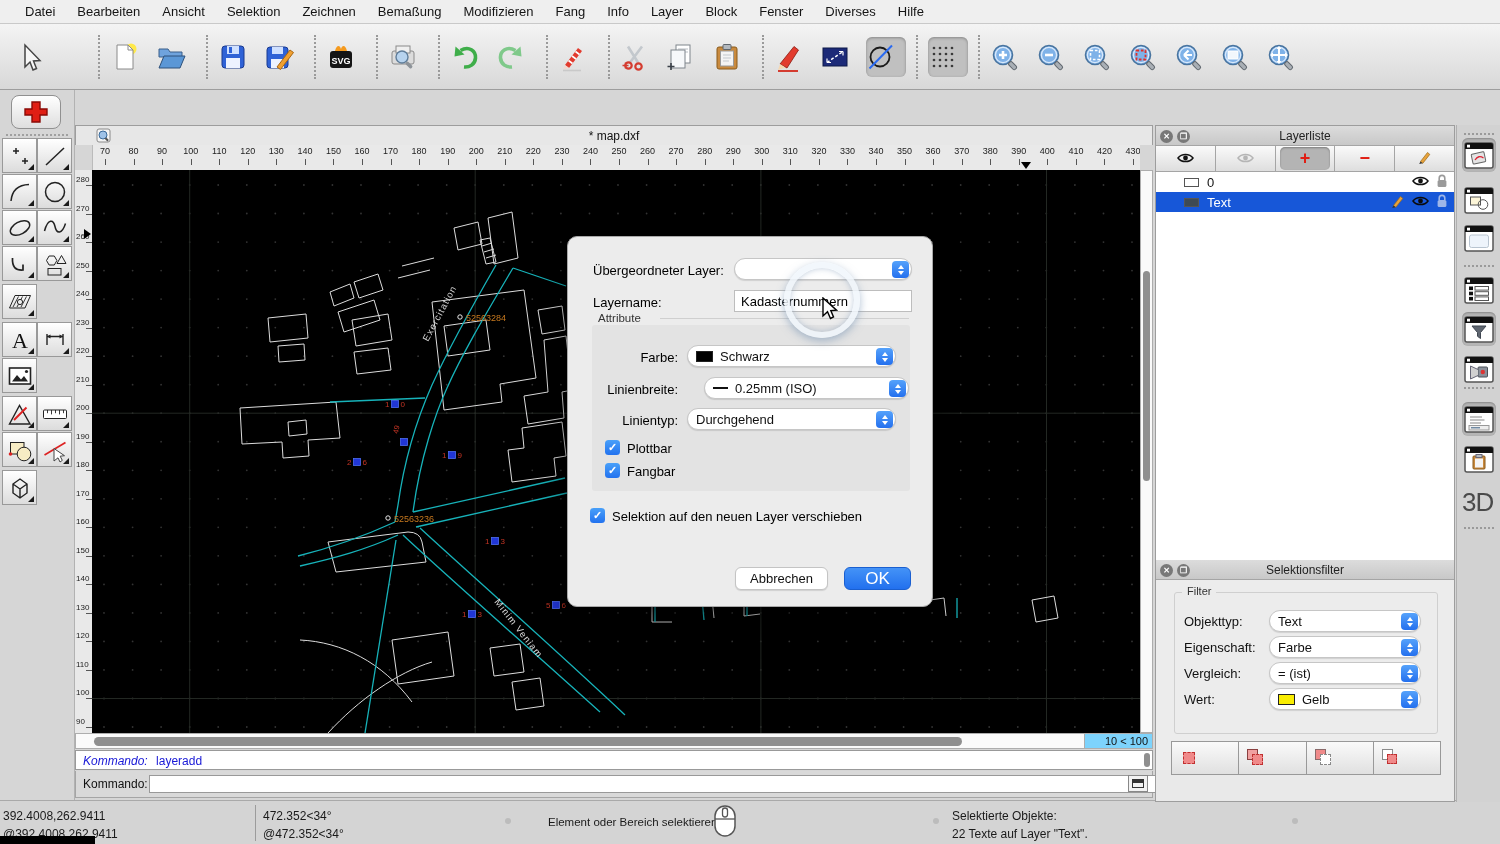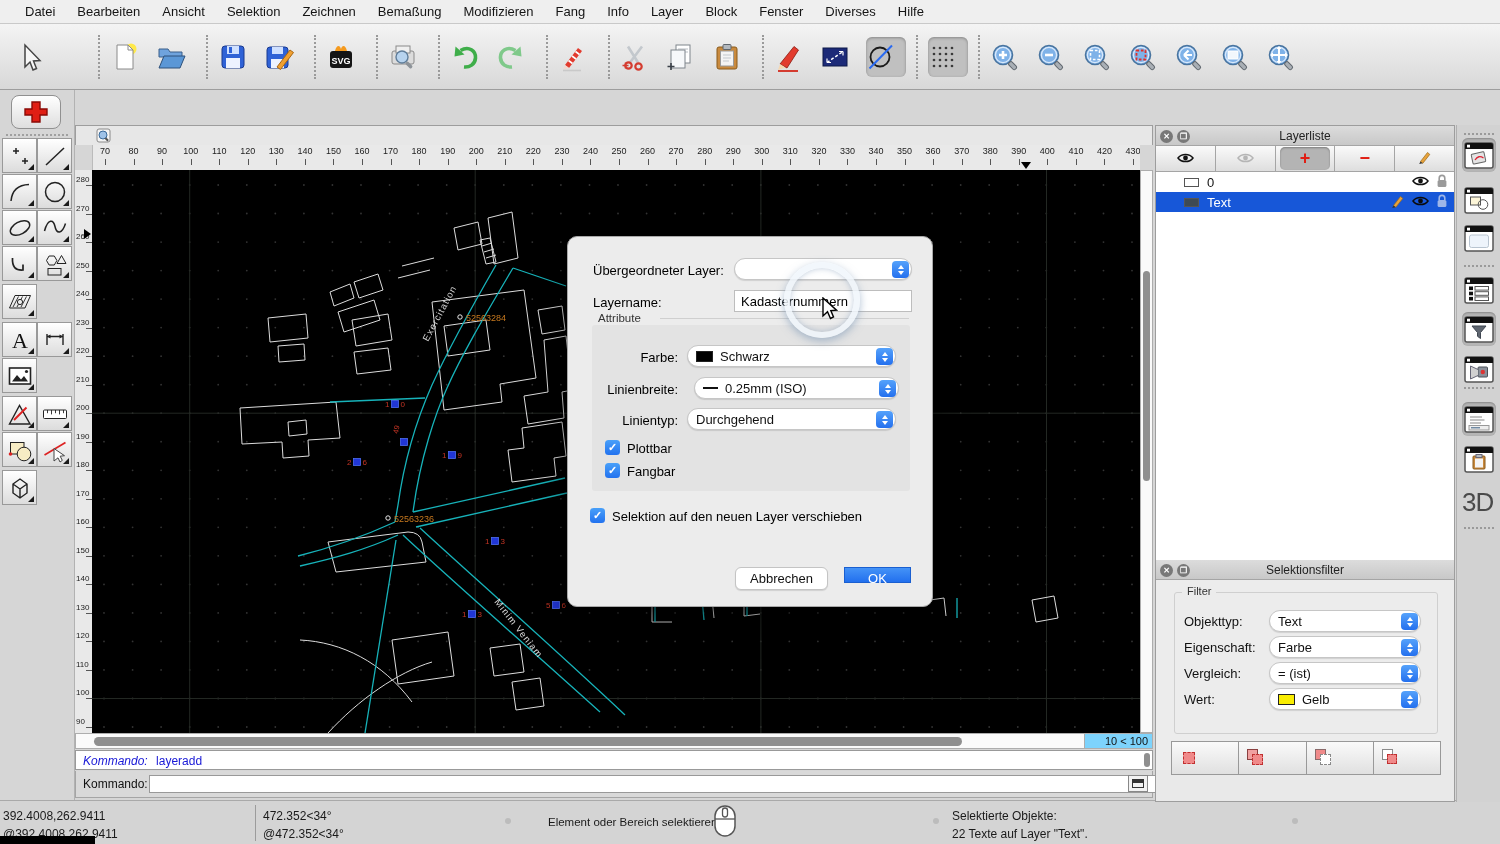--- a/index.html
+++ b/index.html
@@ -106,21 +106,21 @@
   
   #dialog { position:absolute; left:567px; top:236px; width:366px; height:371px; background:#ececec; border:1px solid #a8a8a8; border-radius:10px; box-shadow:0 14px 34px rgba(0,0,0,.45), 0 2px 8px rgba(0,0,0,.3); z-index:40; font-size:13px; }
   .dlg-label { position:absolute; color:#000; }
   .dlg-rlabel { position:absolute; width:88px; text-align:right; color:#000; }
   #dlg-group { position:absolute; left:24px; top:88px; width:318px; height:166px; background:#e3e3e3; border-radius:3px; }
   #dlg-group-line { position:absolute; left:92px; top:81px; width:249px; border-top:1px solid #cfcfcf; }
   #dlg-name-input { position:absolute; left:166px; top:53px; width:178px; height:22px; border:1px solid #bdbdbd; background:#fff; font-size:13px; padding:0 6px; font-family:"Liberation Sans",sans-serif; }
   .checkbox { position:absolute; width:15px; height:15px; border-radius:3.5px; background:linear-gradient(#49a0f9,#2272ef); color:#fff; font-size:11px; font-weight:bold; text-align:center; line-height:15px; }
   .cb-label { position:absolute; font-size:13px; color:#000000; }
   #dlg-cancel { position:absolute; left:167px; top:330px; width:93px; height:23px; background:#fff; border:1px solid #c4c4c4; border-radius:6px; font-size:13px; text-align:center; line-height:21px; box-shadow:0 1px 1px rgba(0,0,0,.12); }
-  #dlg-ok { position:absolute; left:276px; top:330px; width:67px; height:16px; background:linear-gradient(#4493f7,#2270ee); border:1px solid #1a5fd0; border-radius:0; font-size:13px; color:#fff; text-align:center; line-height:21px; }
+  #dlg-ok { position:absolute; left:276px; top:330px; width:67px; height:23px; background:linear-gradient(#4493f7,#2270ee); border:1px solid #1a5fd0; border-radius:6px; font-size:17px; color:#fff; text-align:center; line-height:21px; }
   .dash-glyph { display:inline-block; width:15px; height:2px; background:#111; margin-right:7px; flex:none; }
 
   
   #loupe { position:absolute; left:784px; top:262px; width:76px; height:76px; border-radius:50%; border:6px solid rgba(240,246,252,.85); box-shadow:0 3px 8px rgba(110,140,175,.55), inset 0 0 6px rgba(110,140,175,.45); z-index:45; }
   #cursor { position:absolute; left:820px; top:297px; z-index:50; }
 </style>
 </head>
 <body>
 
 <div id="menubar">
@@ -452,20 +452,21 @@
   </div>
 
 <div id="doc-titlebar">
   <span id="doc-icon">
     <svg width="15" height="15" viewBox="0 0 15 15">
         <rect x="1" y="1" width="13" height="13" rx="2" fill="#f4f4f4" stroke="#8a8a8a"></rect>
         <circle cx="7" cy="7" r="4" fill="#9ec2e8" stroke="#3a6a9a"></circle>
         <rect x="9.5" y="9.5" width="4" height="2" transform="rotate(45 10 10)" fill="#555"></rect>
       </svg>
   </span>
+  <span id="doc-title">* map.dxf</span>
 </div>
 <div id="hruler">
     <span class="htick" style="left: 12px;"></span>
     <span class="hlab" style="left: 12px;">70</span>
     <span class="htick" style="left: 40.556px;"></span>
     <span class="hlab" style="left: 40.556px;">80</span>
     <span class="htick" style="left: 69.112px;"></span>
     <span class="hlab" style="left: 69.112px;">90</span>
     <span class="htick" style="left: 97.668px;"></span>
     <span class="hlab" style="left: 97.668px;">100</span>
@@ -1684,21 +1685,21 @@
   <span class="popup" style="left:119px; top:108px; width:209px;">
     <span class="swatch" id="dlg-color-swatch" style="background: rgb(0, 0, 0);"></span>
     <span>Schwarz</span>
     <span class="stepper">
         <i class="up"></i>
         <i class="dn"></i>
       </span>
   </span>
 
   <span class="dlg-rlabel" style="left:22px; top:145px;">Linienbreite:</span>
-  <span class="popup" style="left:126px; top:140px; width:205px;">
+  <span class="popup" style="left:136px; top:140px; width:205px;">
     <span class="dash-glyph"></span>
     <span>0.25mm (ISO)</span>
     <span class="stepper">
         <i class="up"></i>
         <i class="dn"></i>
       </span>
   </span>
 
   <span class="dlg-rlabel" style="left:22px; top:176px;">Linientyp:</span>
   <span class="popup" style="left:119px; top:171px; width:209px;">

